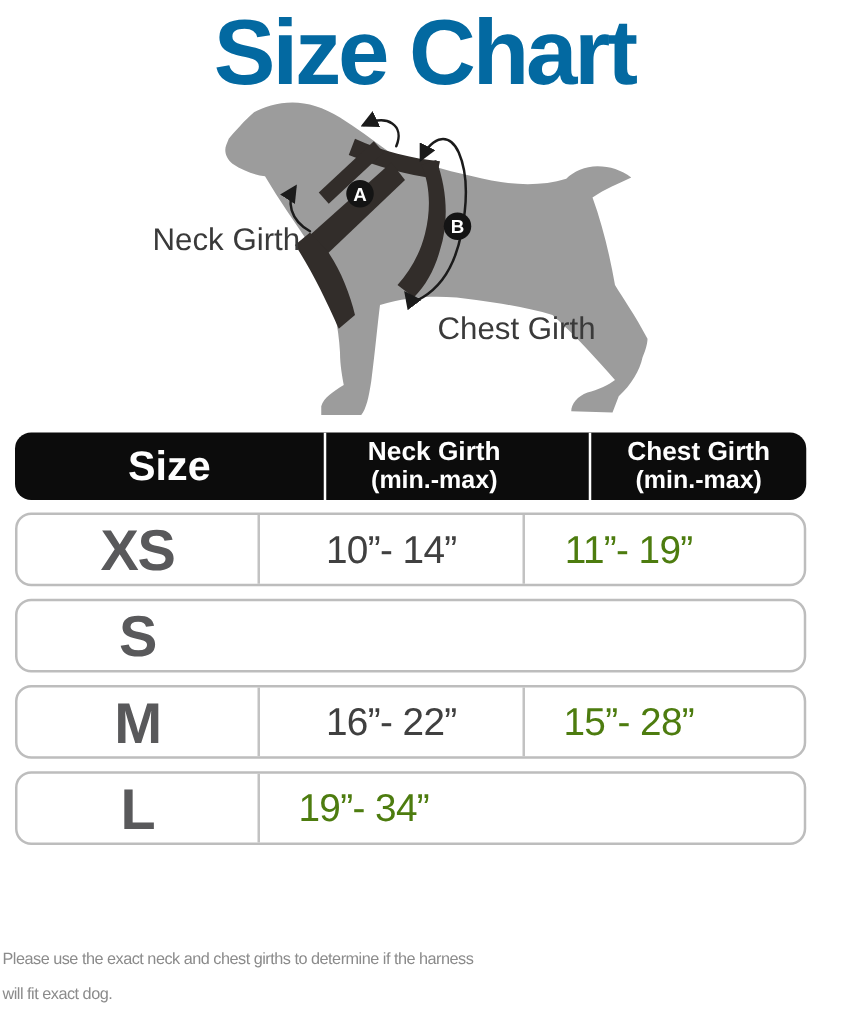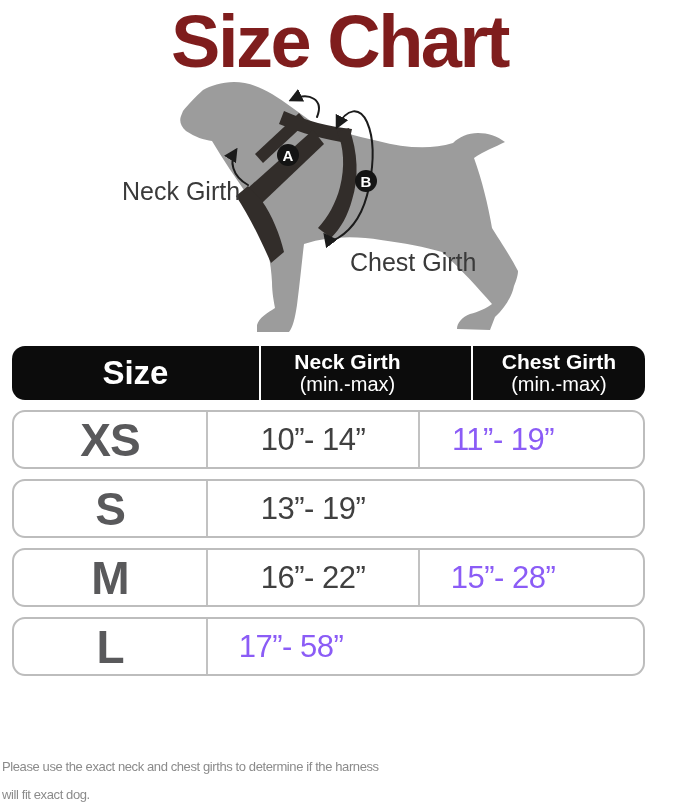--- a/index.html
+++ b/index.html
@@ -3,42 +3,42 @@
 <meta charset="utf-8">
 <style>
   html,body{margin:0;padding:0;}
   body{
     width:679px;height:809px;position:relative;background:#ffffff;
     font-family:"Liberation Sans",sans-serif;overflow:hidden;
   }
   .title{
     position:absolute;top:0;left:0;width:679px;height:82px;
     display:flex;align-items:center;justify-content:center;
-    font-size:74px;font-weight:700;letter-spacing:-2.5px;color:#7f1d1d;
+    font-size:74px;font-weight:700;letter-spacing:-2.5px;color:#0369a1;
   }
   .diagram{position:absolute;top:70px;left:0;width:679px;height:276px;}
   .size-table{position:absolute;top:346px;left:12px;width:633px;}
   .thead{
     height:54px;background:#0c0c0c;border-radius:13px;color:#ffffff;
     display:flex;align-items:stretch;overflow:hidden;
   }
   .th{display:flex;flex-direction:column;align-items:center;justify-content:center;box-sizing:border-box;margin-left:37px;}
   .th-size{width:210px;font-size:33px;font-weight:700;}
   .th-neck{width:212px;border-left:2px solid #ffffff;}
   .th-chest{width:211px;border-left:2px solid #ffffff;}
   .th .l1{font-size:21px;font-weight:700;line-height:23px;}
-  .th .l2{font-size:20px;font-weight:400;line-height:23px;}
+  .th .l2{font-size:20px;font-weight:700;line-height:23px;}
   .trow{
     height:59px;margin-top:10px;border:2px solid #bdbdbd;border-radius:13px;
     display:flex;align-items:stretch;box-sizing:border-box;background:#ffffff;
   }
   .td{display:flex;align-items:center;justify-content:center;box-sizing:border-box;}
   .td-size{width:192px;font-size:46px;font-weight:700;color:#59595b;letter-spacing:-1px;}
   .td-neck{width:212px;border-left:2px solid #c2c2c2;font-size:31px;color:#404040;letter-spacing:-0.5px;}
-  .td-chest{width:168px;border-left:2px solid #c2c2c2;font-size:31px;color:#8b5cf6;letter-spacing:-0.5px;}
+  .td-chest{width:168px;border-left:2px solid #c2c2c2;font-size:31px;color:#4d7c0f;letter-spacing:-0.5px;}
   .note{
     position:absolute;top:753px;left:2px;width:677px;
     font-size:13px;letter-spacing:-0.4px;line-height:28px;color:#8b8b8b;white-space:nowrap;
   }
   .svg-label{font-family:"Liberation Sans",sans-serif;}
 </style>
 </head>
 <body>
 
 <div class="title">Size Chart</div>
@@ -122,29 +122,28 @@
     </div>
   </div>
 
   <div class="trow">
     <div class="td td-size">XS</div>
     <div class="td td-neck">10”- 14”</div>
     <div class="td td-chest">11”- 19”</div>
   </div>
   <div class="trow">
     <div class="td td-size">S</div>
-    <div class="td td-neck">13”- 19”</div>
   </div>
   <div class="trow">
     <div class="td td-size">M</div>
     <div class="td td-neck">16”- 22”</div>
     <div class="td td-chest">15”- 28”</div>
   </div>
   <div class="trow">
     <div class="td td-size">L</div>
-    <div class="td td-chest">17”- 58”</div>
+    <div class="td td-chest">19”- 34”</div>
   </div>
 </div>
 
 <div class="note">
   <div>Please use the exact neck and chest girths to determine if the harness</div>
   <div>will fit exact dog.</div>
 </div>
 
 </body></html>

